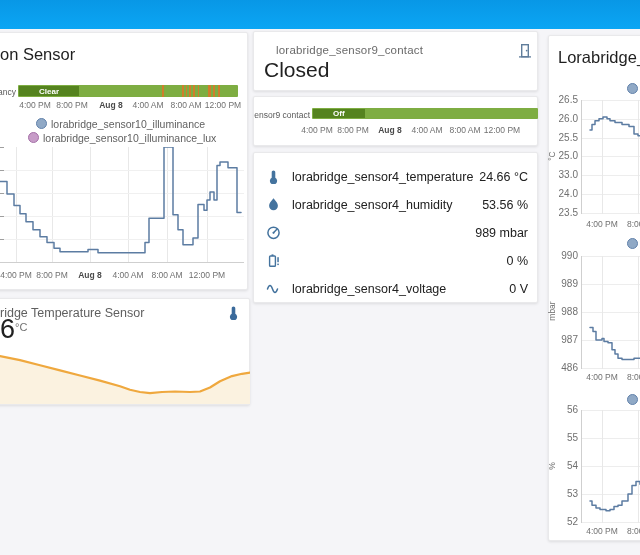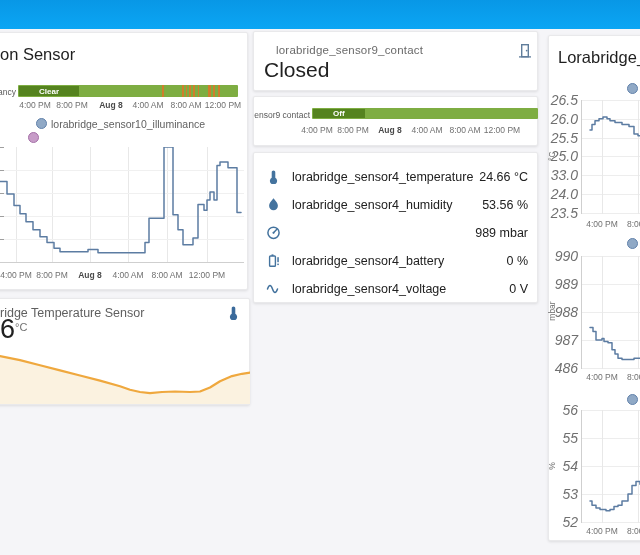--- a/index.html
+++ b/index.html
@@ -23,21 +23,21 @@
   .dot{width:11px;height:11px;border-radius:50%;box-sizing:border-box;}
   .dot-blue{background:#90a9c6;border:1.5px solid #6282ab;}
   .dot-purple{background:#c79cc8;border:1.5px solid #a571a8;}
   .legend-label{font-size:10.5px;color:#616161;white-space:nowrap;}
   .gridv{position:absolute;width:1px;background:#e8e8e8;}
   .gridh{position:absolute;height:1px;background:#f0f0f0;}
   .axisline{position:absolute;background:#cfcfcf;}
   .tickdash{position:absolute;width:4px;height:1px;background:#9f9f9f;}
   .ytick-col{position:absolute;display:flex;flex-direction:column;justify-content:space-between;
              width:30px;text-align:right;}
-  .ytick-col span{font-size:14px;color:#707070;height:10px;line-height:10px;font-style:italic;}
+  .ytick-col span{font-size:10px;color:#707070;height:10px;line-height:10px;}
   .hgrid-col{position:absolute;display:flex;flex-direction:column;justify-content:space-between;}
   .hgrid-col i{display:block;height:1px;background:#ededed;}
   .unit-rot{position:absolute;width:40px;text-align:center;font-size:8.5px;color:#707070;
             transform:rotate(-90deg);}
   .entity-row{position:absolute;display:flex;align-items:flex-end;height:24px;cursor:pointer;}
   .entity-name{font-size:12.5px;color:#212121;margin-left:11px;}
   .entity-value{font-size:12.5px;color:#212121;margin-left:auto;white-space:nowrap;}
   .icon-blue{color:#44739e;}
   svg{display:block;}
 </style>
@@ -73,20 +73,21 @@
   <div class="abs axis-label" style="left:13px;top:100px;width:44px;">4:00 PM</div>
   <div class="abs axis-label" style="left:50px;top:100px;width:44px;">8:00 PM</div>
   <div class="abs axis-label bold" style="left:89px;top:100px;width:44px;">Aug 8</div>
   <div class="abs axis-label" style="left:126px;top:100px;width:44px;">4:00 AM</div>
   <div class="abs axis-label" style="left:164px;top:100px;width:44px;">8:00 AM</div>
   <div class="abs axis-label" style="left:201px;top:100px;width:44px;">12:00 PM</div>
 
   <div class="abs dot dot-blue" style="left:36px;top:118px;"></div>
   <div class="abs legend-label" style="left:51px;top:118px;">lorabridge_sensor10_illuminance</div>
   <div class="abs dot dot-purple" style="left:28px;top:132px;"></div>
+  <div class="abs legend-label" style="left:43px;top:132px;">lorabridge_sensor10_illuminance_lux</div>
 
   <div class="gridv" style="left:16px;top:147px;height:115px;"></div>
   <div class="gridv" style="left:52px;top:147px;height:115px;"></div>
   <div class="gridv" style="left:90px;top:147px;height:115px;"></div>
   <div class="gridv" style="left:128px;top:147px;height:115px;"></div>
   <div class="gridv" style="left:167px;top:147px;height:115px;"></div>
   <div class="gridv" style="left:207px;top:147px;height:115px;"></div>
   <div class="gridh" style="left:0;top:170px;width:244px;"></div>
   <div class="gridh" style="left:0;top:193px;width:244px;"></div>
   <div class="gridh" style="left:0;top:216px;width:244px;"></div>
@@ -173,21 +174,20 @@
   </div>
   <div class="entity-row" style="left:266px;top:244px;width:262px;">
     <span class="icon-blue">
       <svg width="15" height="15" viewBox="0 0 15 15" fill="#44739e">
         <rect x="3.6" y="3" width="5.8" height="10.2" rx="0.8" fill="none" stroke="#44739e" stroke-width="1.4"></rect>
         <rect x="5.5" y="1.4" width="2" height="1.6"></rect>
         <rect x="11.3" y="4.2" width="1.5" height="5"></rect>
         <rect x="11.3" y="10.6" width="1.5" height="1.5"></rect>
       </svg>
     </span>
-    <span class="entity-name">lorabridge_sensor4_battery</span>
     <span class="entity-value">0 %</span>
   </div>
   <div class="entity-row" style="left:266px;top:272px;width:262px;">
     <span class="icon-blue">
       <svg width="15" height="15" viewBox="0 0 15 15" fill="none" stroke="#44739e">
         <path d="M1.5 8c1.6-4.6 3.4-4.6 5 0s3.4 4.6 5 0" stroke-width="1.5" stroke-linecap="round"></path>
       </svg>
     </span>
     <span class="entity-name">lorabridge_sensor4_voltage</span>
     <span class="entity-value">0 V</span>

